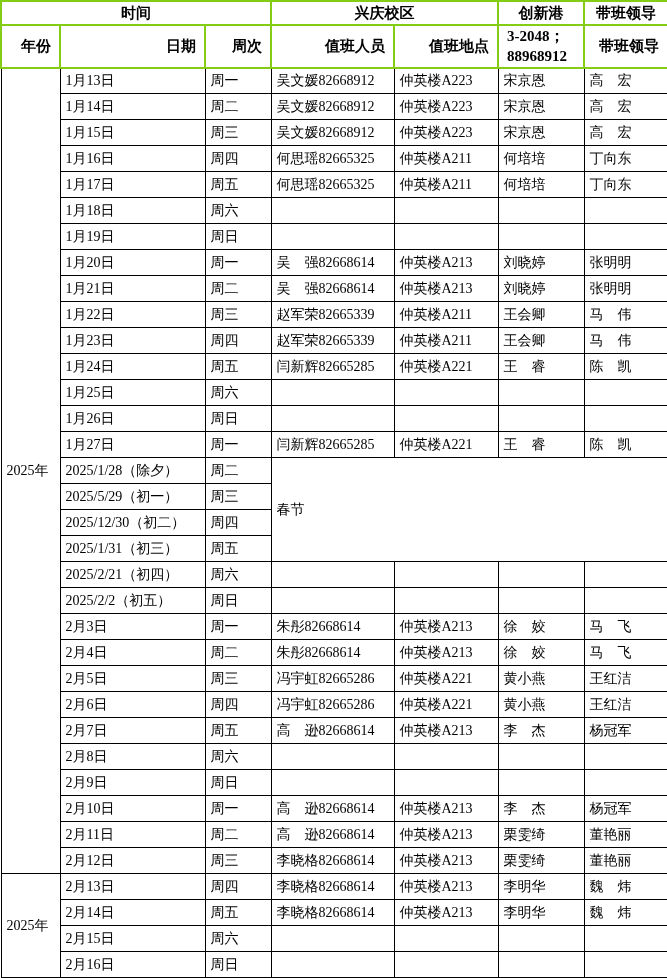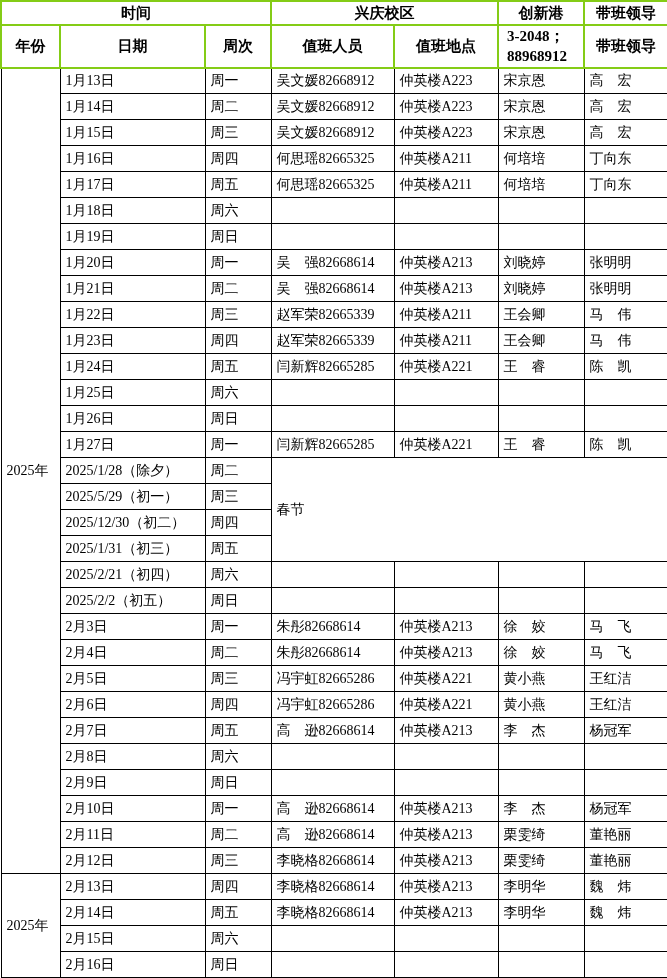--- a/index.html
+++ b/index.html
@@ -26,21 +26,21 @@
     text-align: left;
     vertical-align: middle;
     white-space: nowrap;
     overflow: hidden;
     background: #FFFFFF;
   }
   tr.group-row { height: 24px; }
   tr.cols-row  { height: 42px; }
   tbody tr     { height: 26px; }
   th.center { text-align: center; }
-  th.left   { text-align: center; }
+  th.left   { text-align: right; }
   th.phone-cell {
     white-space: pre-line;
     font-size: 14px;
     line-height: 1.35;
     text-align: left;
     border-radius: 18px;
   }
   td.hl { background: var(--hl-color, #D9E1F2); }
   td.year-cell {
     text-align: center;

